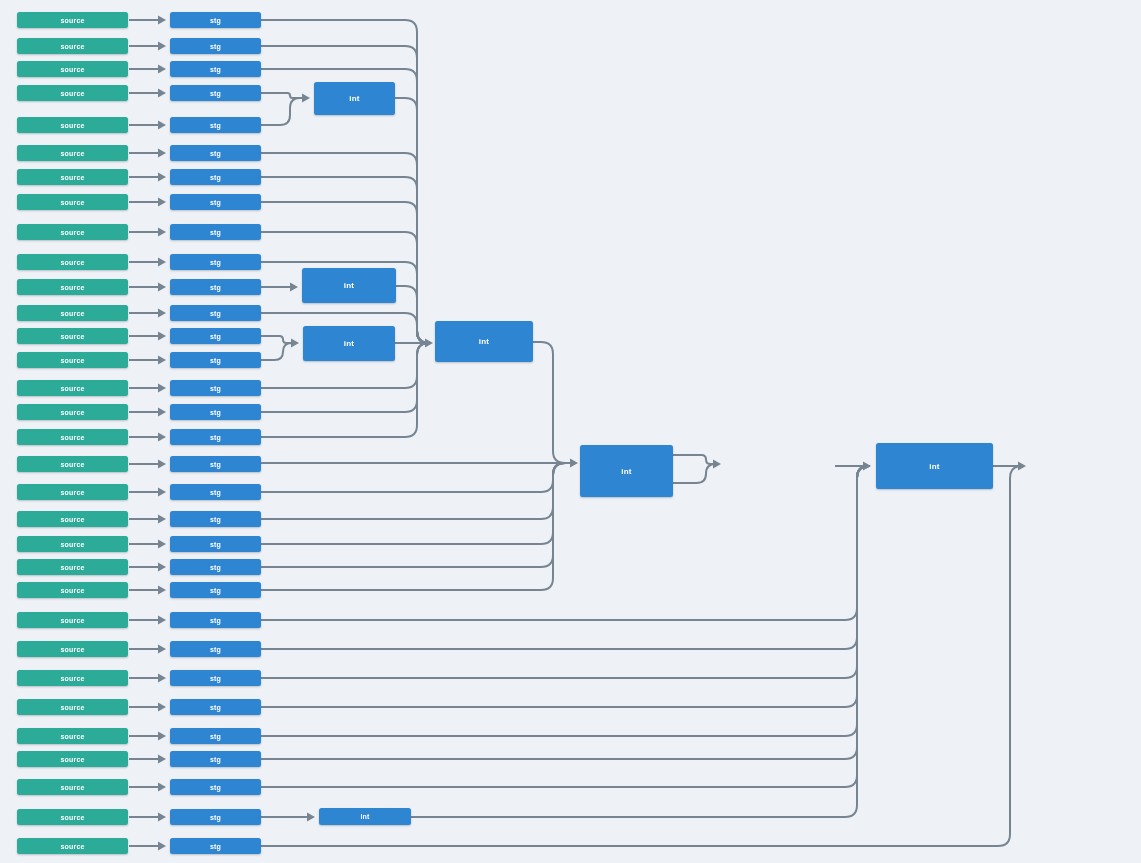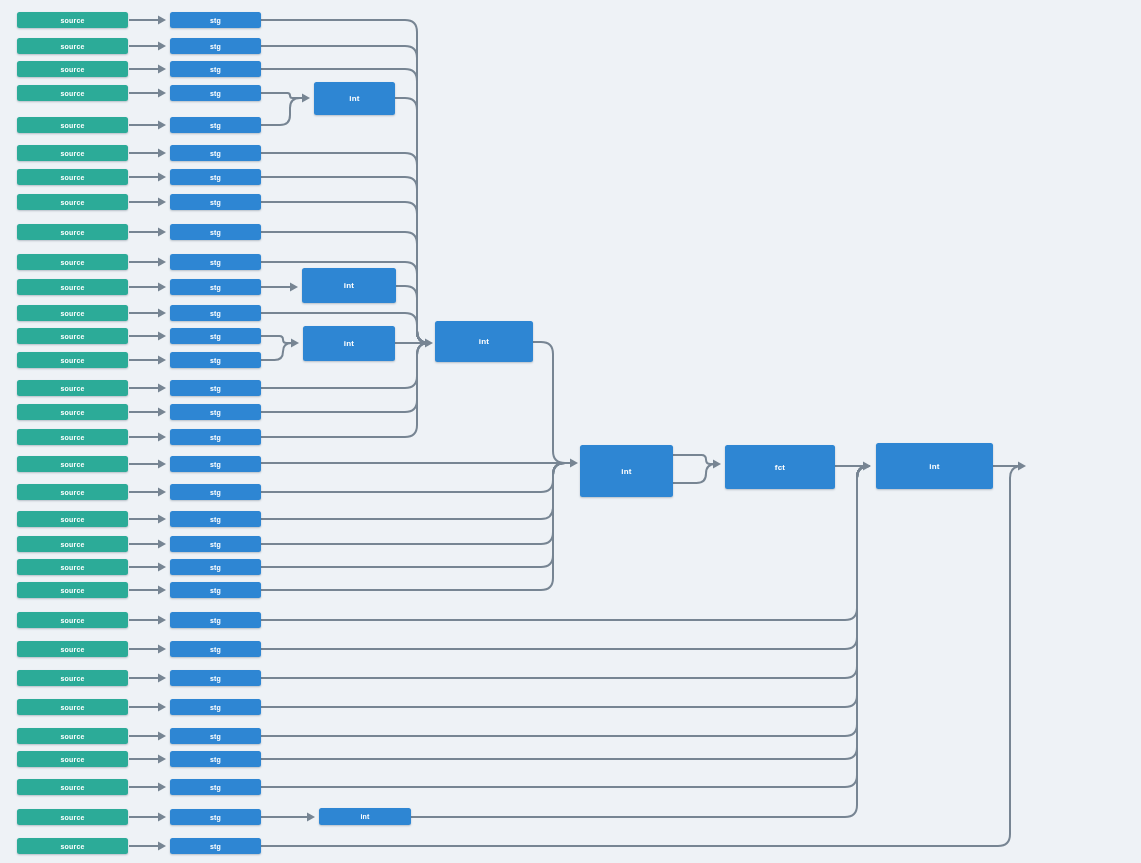--- a/index.html
+++ b/index.html
@@ -202,17 +202,16 @@
       <div class="node small" style="left: 170px; top: 779px; width: 91px; height: 16px; background: rgb(46, 134, 211); color: rgb(255, 255, 255);">stg</div>
       <div class="node small" style="left: 17px; top: 809px; width: 111px; height: 16px; background: rgb(44, 171, 152); color: rgb(255, 255, 255);">source</div>
       <div class="node small" style="left: 170px; top: 809px; width: 91px; height: 16px; background: rgb(46, 134, 211); color: rgb(255, 255, 255);">stg</div>
       <div class="node small" style="left: 17px; top: 838px; width: 111px; height: 16px; background: rgb(44, 171, 152); color: rgb(255, 255, 255);">source</div>
       <div class="node small" style="left: 170px; top: 838px; width: 91px; height: 16px; background: rgb(46, 134, 211); color: rgb(255, 255, 255);">stg</div>
       <div class="node big" style="left: 314px; top: 82px; width: 81px; height: 33px; background: rgb(46, 134, 211); color: rgb(255, 255, 255);">int</div>
       <div class="node big" style="left: 302px; top: 268px; width: 94px; height: 35px; background: rgb(46, 134, 211); color: rgb(255, 255, 255);">int</div>
       <div class="node big" style="left: 303px; top: 326px; width: 92px; height: 35px; background: rgb(46, 134, 211); color: rgb(255, 255, 255);">int</div>
       <div class="node big" style="left: 435px; top: 321px; width: 98px; height: 41px; background: rgb(46, 134, 211); color: rgb(255, 255, 255);">int</div>
       <div class="node big" style="left: 580px; top: 445px; width: 93px; height: 52px; background: rgb(46, 134, 211); color: rgb(255, 255, 255);">int</div>
-      <div class="node big" style="left: 725px; top: 445px; width: 110px; height: 44px; background: rgb(46, 134, 211); color: rgb(255, 255, 255);">fct</div>
       <div class="node big" style="left: 876px; top: 443px; width: 117px; height: 46px; background: rgb(46, 134, 211); color: rgb(255, 255, 255);">int</div>
       <div class="node small" style="left: 319px; top: 808px; width: 92px; height: 17px; background: rgb(46, 134, 211); color: rgb(255, 255, 255);">int</div>
     </div>
 </div>
 
 </body></html>

